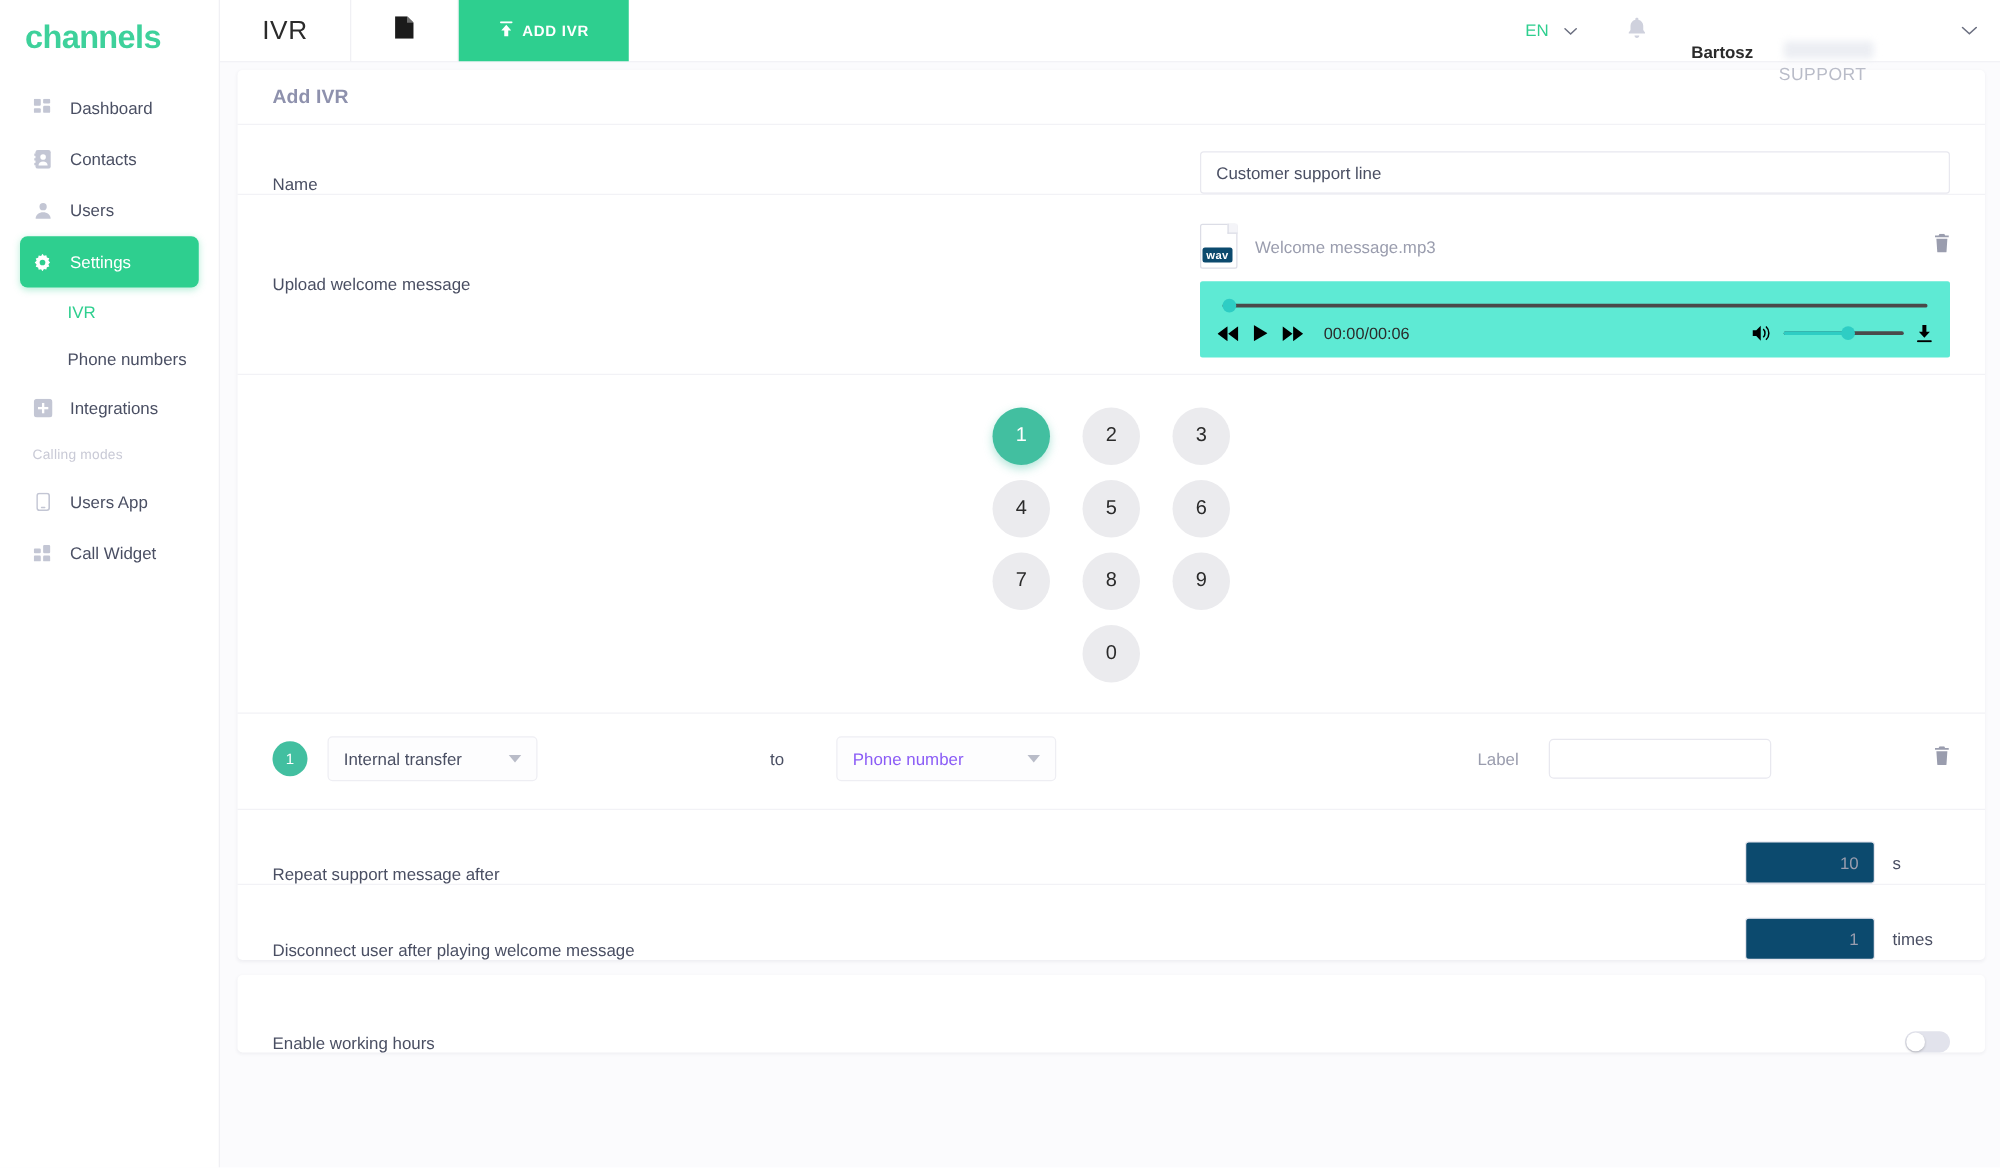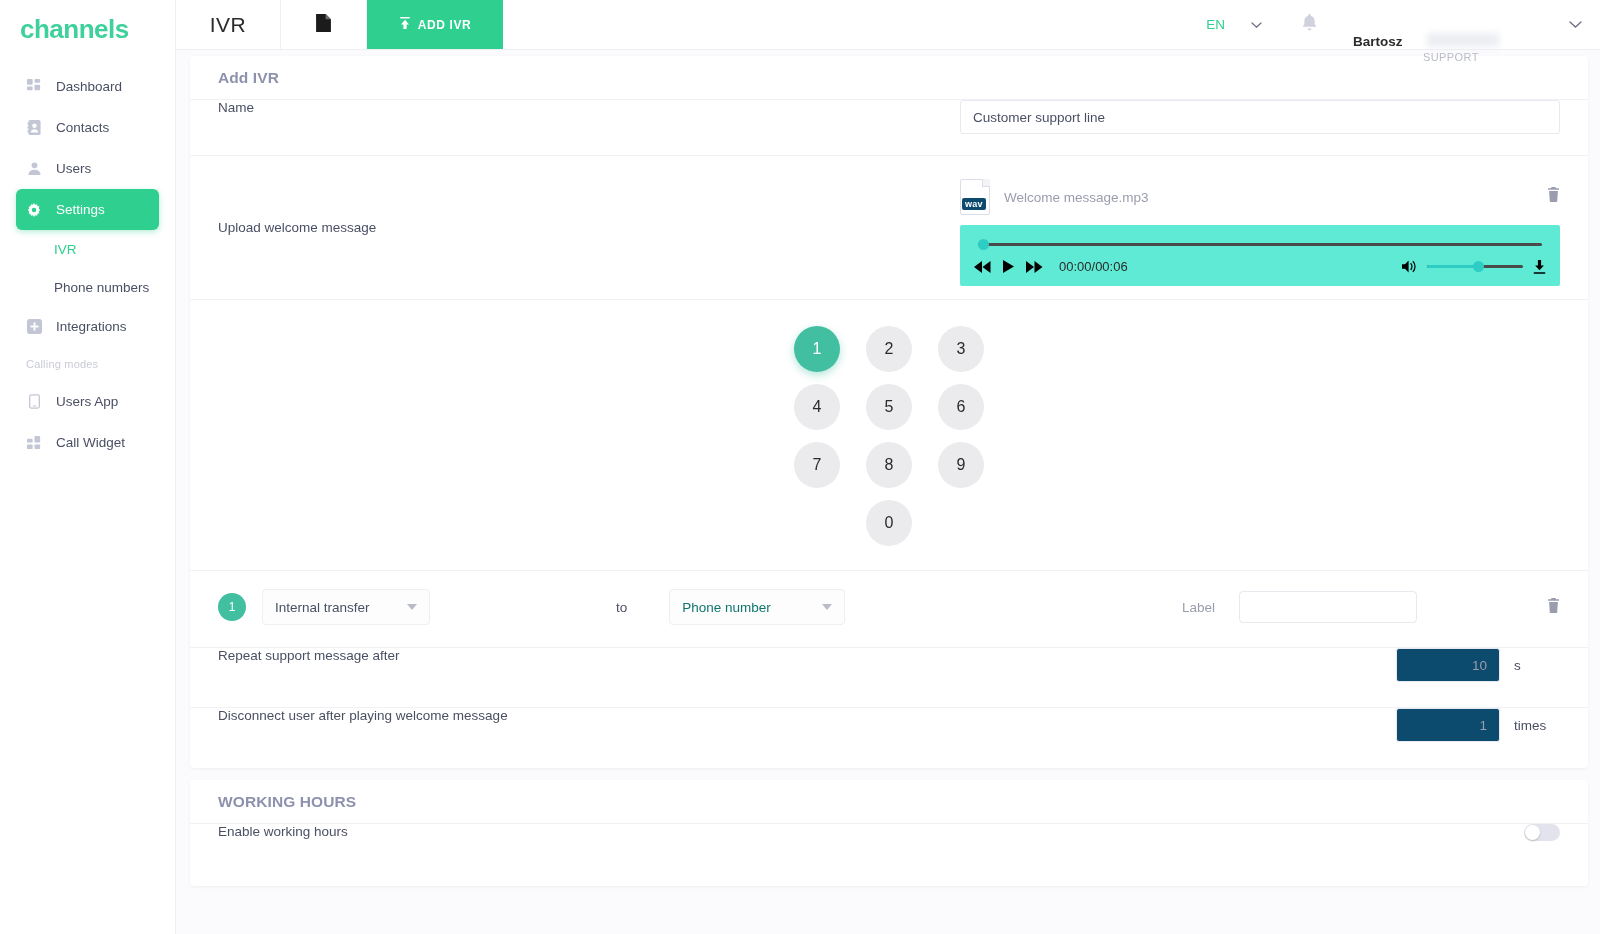--- a/index.html
+++ b/index.html
@@ -58,41 +58,41 @@
     width: 86px; display: flex; align-items: center; justify-content: center;
     border-right: 1px solid #f0f0f4; cursor: pointer;
   }
   .btn-add {
     width: 136px; background: #2ecf8f; color: #fff;
     display: flex; align-items: center; justify-content: center; gap: 7px;
     font-size: 12px; font-weight: 700; letter-spacing: .6px; cursor: pointer;
   }
   .topbar-spacer { flex: 1; }
   .top-right { display: flex; align-items: center; gap: 0px; padding-right: 18px; }
-  .lang { color: #2ecf8f; font-size: 13.5px; display: flex; align-items: flex-start; gap: 26px; cursor: pointer; padding: 0 14px; }
+  .lang { color: #2ecf8f; font-size: 13.5px; display: flex; align-items: flex-start; gap: 12px; cursor: pointer; padding: 0 14px; }
   .bell { padding: 0 26px; cursor: pointer; display: flex; align-items: center; }
   .user-box { display: flex; flex-direction: column; align-items: flex-start; justify-content: center; margin-left: 10px; position: relative; min-width: 210px; }
   .user-name { font-size: 13.5px; color: #2b2b2b; font-weight: 700; position:absolute; left:0; top: 9px; }
   .user-redact { position: absolute; left: 74px; top: 8px; width: 72px; height: 14px; background: #eceef3; border-radius: 3px; filter: blur(3px); }
-  .user-sub { position: absolute; left: 70px; top: 26px; font-size: 11px; color: #b9bcc8; letter-spacing: .4px; }
+  .user-sub { position: absolute; left: 70px; top: 26px; font-size: 14px; color: #b9bcc8; letter-spacing: .4px; }
   .user-caret { margin-left: 6px; cursor: pointer; display: flex; align-items: center; }
 
   
   .content { padding: 0; background: #fbfbfd; height: 884px; overflow: hidden; }
   .card {
     background: #fff; margin: 6px 12px 0 14px; border-radius: 4px;
     box-shadow: 0 1px 3px rgba(30,30,60,0.06);
   }
   .card-head {
     height: 44px; display: flex; align-items: center; padding: 0 0 0 28px;
     font-size: 15.5px; color: #8e91ad; font-weight: 700; letter-spacing: .1px;
     border-bottom: 1px solid #f2f2f6;
   }
   .row {
-    display: flex; align-items: flex-start; padding: 0 28px;
+    display: flex; align-items: flex-end; padding: 0 28px;
     border-bottom: 1px solid #f2f2f6; min-height: 56px;
   }
   .row-label { font-size: 13.5px; color: #4a4f63; flex: 0 0 auto; }
   .row .right { margin-left: auto; display: flex; align-items: center; }
   .txt-input {
     width: 600px; height: 34px; border: 1px solid #e8e8ef; border-radius: 3px;
     padding: 0 12px; font-size: 13.5px; color: #4a4f63; background: #fff;
     font-family: "Liberation Sans", sans-serif;
   }
   .txt-input::placeholder { color: #b9bcc8; }
@@ -143,21 +143,21 @@
   .badge {
     width: 28px; height: 28px; border-radius: 50%; background: #42bfa0; color: #fff;
     font-size: 12px; display: flex; align-items: center; justify-content: center; margin-right: 16px;
   }
   .select {
     position: relative; height: 36px; border: 1px solid #eeeef3; border-radius: 4px;
     background: #fdfdfe; display: flex; align-items: center; padding: 0 34px 0 12px;
     font-size: 13.5px; color: #4a4f63; cursor: pointer;
   }
   .select.w1 { width: 168px; }
-  .select.w2 { width: 176px; color: #0f766e; }
+  .select.w2 { width: 176px; color: #8b5cf6; }
   .caret-dn {
     position: absolute; right: 12px; top: 50%; transform: translateY(-50%);
     width: 0; height: 0; border-left: 5px solid transparent; border-right: 5px solid transparent;
     border-top: 6px solid #b9bcc8;
   }
   .to-word { font-size: 13.5px; color: #4a4f63; margin: 0 42px 0 186px; }
   .label-word { font-size: 13.5px; color: #9a9dae; margin-left: auto; }
   .label-input { width: 178px; height: 32px; border: 1px solid #e8e8ef; border-radius: 4px; margin-left: 24px; background:#fff; }
   .row-del { margin-left: 130px; cursor: pointer; }
 
@@ -472,21 +472,20 @@
         <div class="row" style="min-height:60px; border-bottom:none">
           <div class="row-label">Disconnect user after playing welcome message</div>
           <div class="right">
             <input class="num-input" type="text" value="1" style="">
             <span class="unit">times</span>
           </div>
         </div>
       </section>
 
       <section class="card" style="margin-top:12px">
-        <div class="card-head">WORKING HOURS</div>
         <div class="row" style="min-height:62px; border-bottom:none">
           <div class="row-label">Enable working hours</div>
           <div class="right">
             <span class="toggle">
               <span class="knob"></span>
             </span>
           </div>
         </div>
       </section>
 

